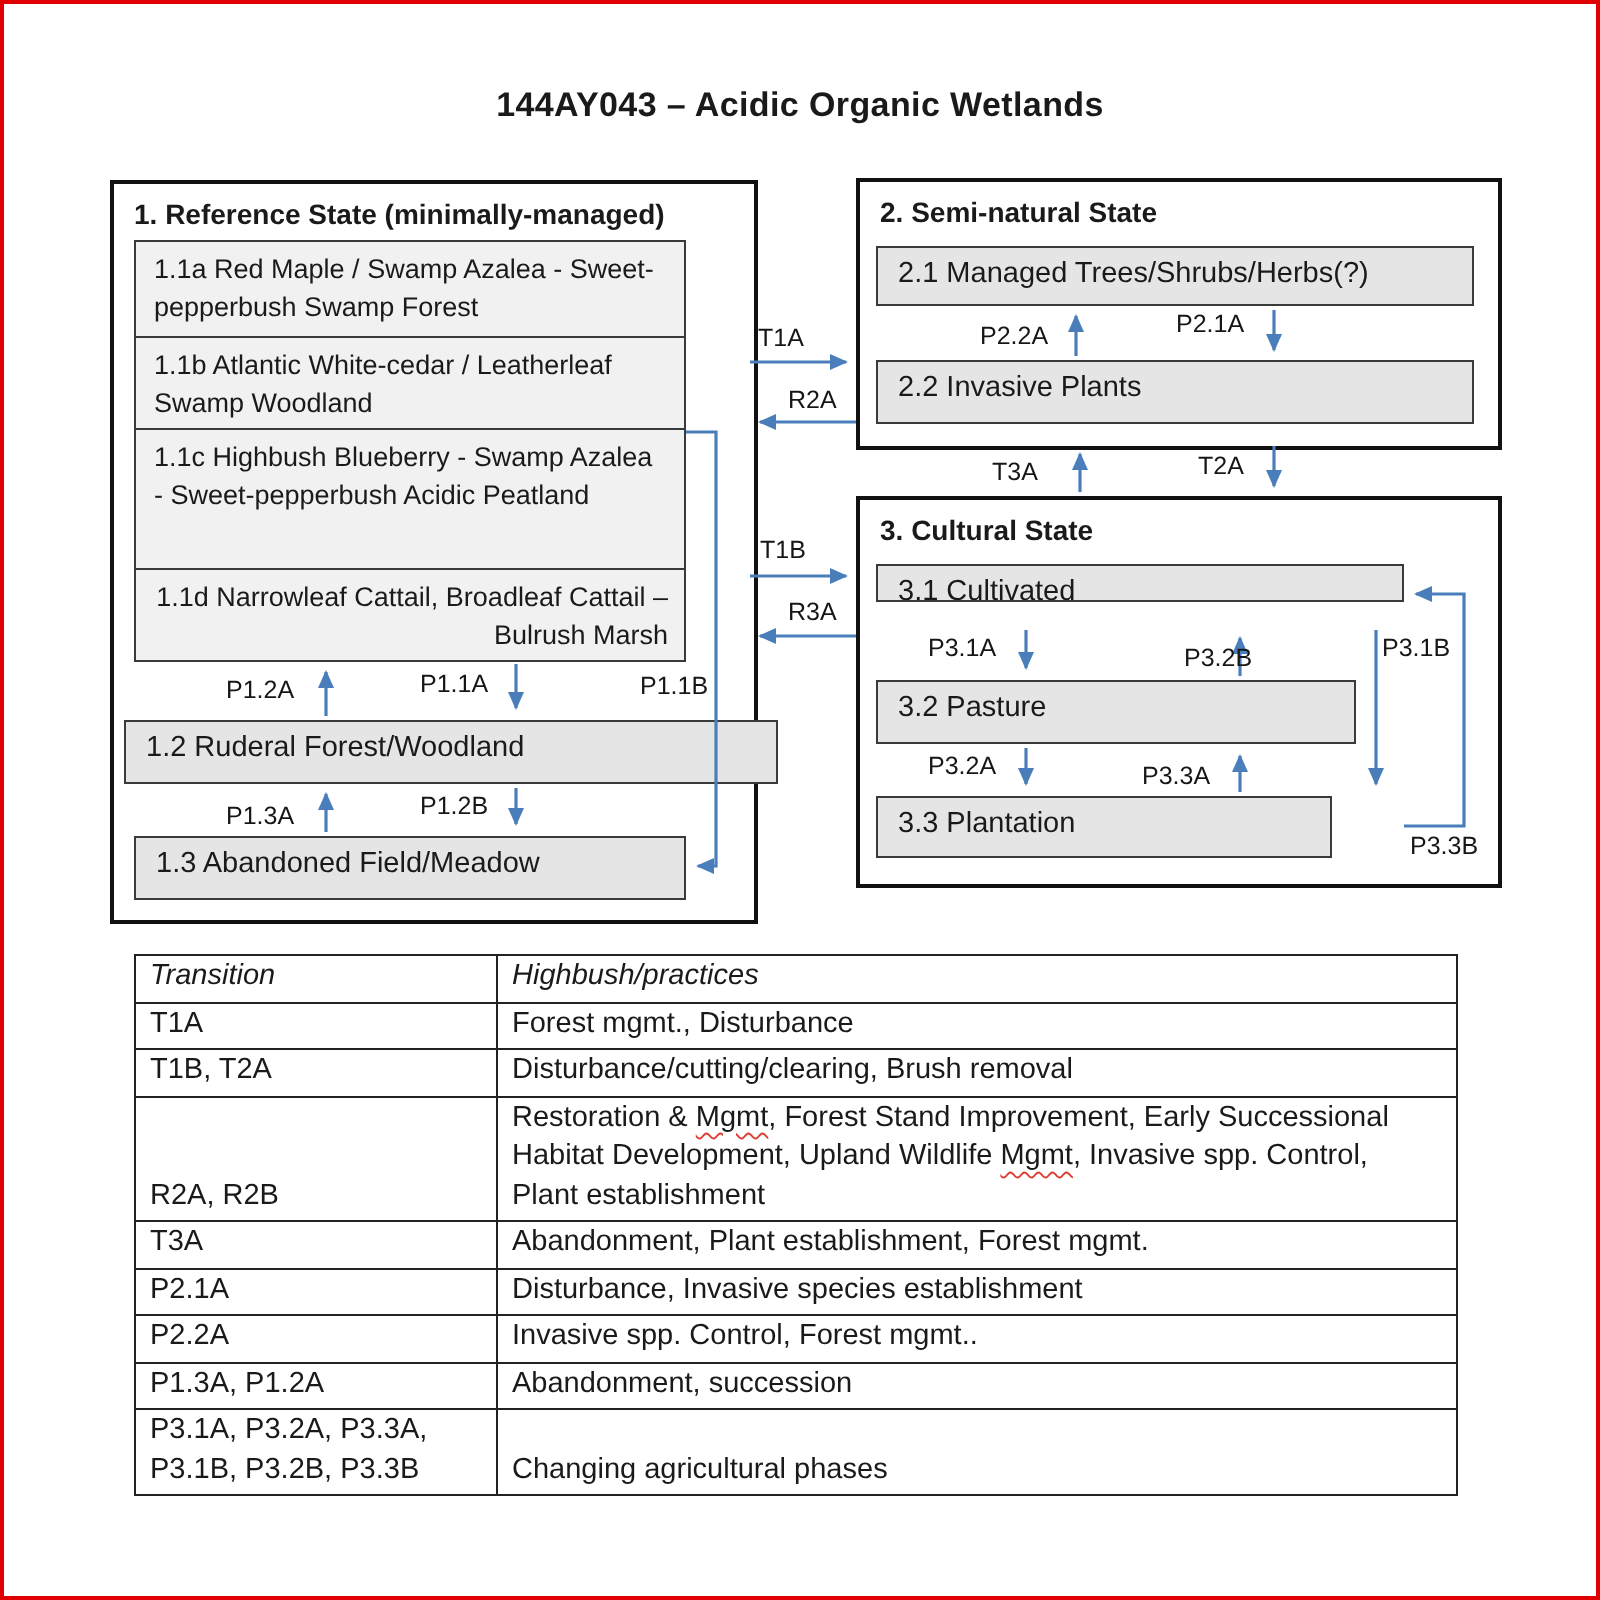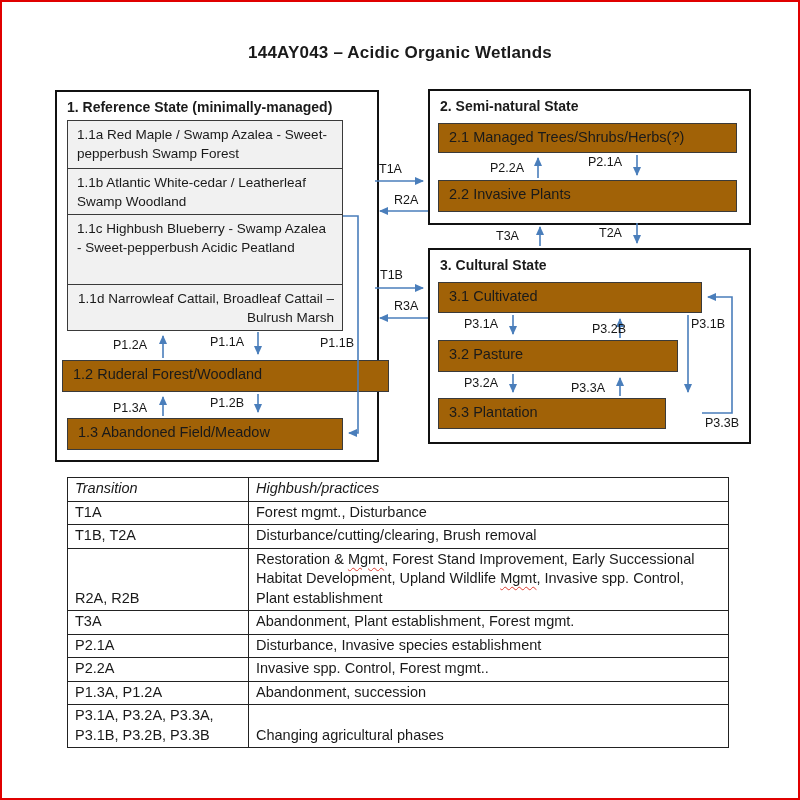--- a/index.html
+++ b/index.html
@@ -15,21 +15,21 @@
   #state2{left:428px;top:89px;width:319px;height:132px;}
   #state3{left:428px;top:248px;width:319px;height:192px;}
 
   
   .stack{position:absolute;left:67px;top:120px;width:276px;border:1.5px solid #3a3a3a;box-sizing:border-box;}
   .community{background:var(--community-fill);border-bottom:1.5px solid #3a3a3a;box-sizing:border-box;
              padding:4px 8px 0 9px;font-size:13.5px;line-height:1.42;overflow:hidden;}
   .community:last-child{border-bottom:none;text-align:right;}
 
   
-  .phase{position:absolute;border:1.5px solid #3a3a3a;background:#a16207;box-sizing:border-box;
+  .phase{position:absolute;border:1.5px solid #3a3a3a;background:#e5e5e5;box-sizing:border-box;
          font-size:14.5px;padding:5px 8px 0 10px;overflow:hidden;white-space:nowrap;}
 
   
   .connectors{position:absolute;left:0;top:0;z-index:10;pointer-events:none;}
   .conn{stroke:var(--accent);stroke-width:1.6;fill:none;}
   #ah path{fill:var(--accent);}
 
   
   .tlabel{position:absolute;font-size:12.5px;color:#161616;white-space:nowrap;z-index:11;}
 
@@ -65,21 +65,21 @@
 
   <div class="state" id="state2">
     <div class="state-title">2.  Semi-natural State</div>
   </div>
   <div class="phase" style="left:438px;top:123px;width:299px;height:30px">2.1  Managed Trees/Shrubs/Herbs(?)</div>
   <div class="phase" style="left:438px;top:180px;width:299px;height:32px">2.2  Invasive Plants</div>
 
   <div class="state" id="state3">
     <div class="state-title">3.  Cultural State</div>
   </div>
-  <div class="phase" style="left:438px;top:282px;width:264px;height:31px">3.1  Cultivated</div>
+  <div class="phase" style="left:438px;top:282px;width:264px;height:19px">3.1  Cultivated</div>
   <div class="phase" style="left:438px;top:340px;width:240px;height:32px">3.2  Pasture</div>
   <div class="phase" style="left:438px;top:398px;width:228px;height:31px">3.3  Plantation</div>
 
   <svg class="connectors" width="800" height="800" viewBox="0 0 800 800">
     <defs>
       <marker id="ah" markerWidth="9" markerHeight="8" refX="8" refY="4" orient="auto" markerUnits="userSpaceOnUse">
         <path d="M0,0 L9,4 L0,8 Z"></path>
       </marker>
     </defs>
     <path class="conn" d="M375,181 H423" marker-end="url(#ah)"></path>

